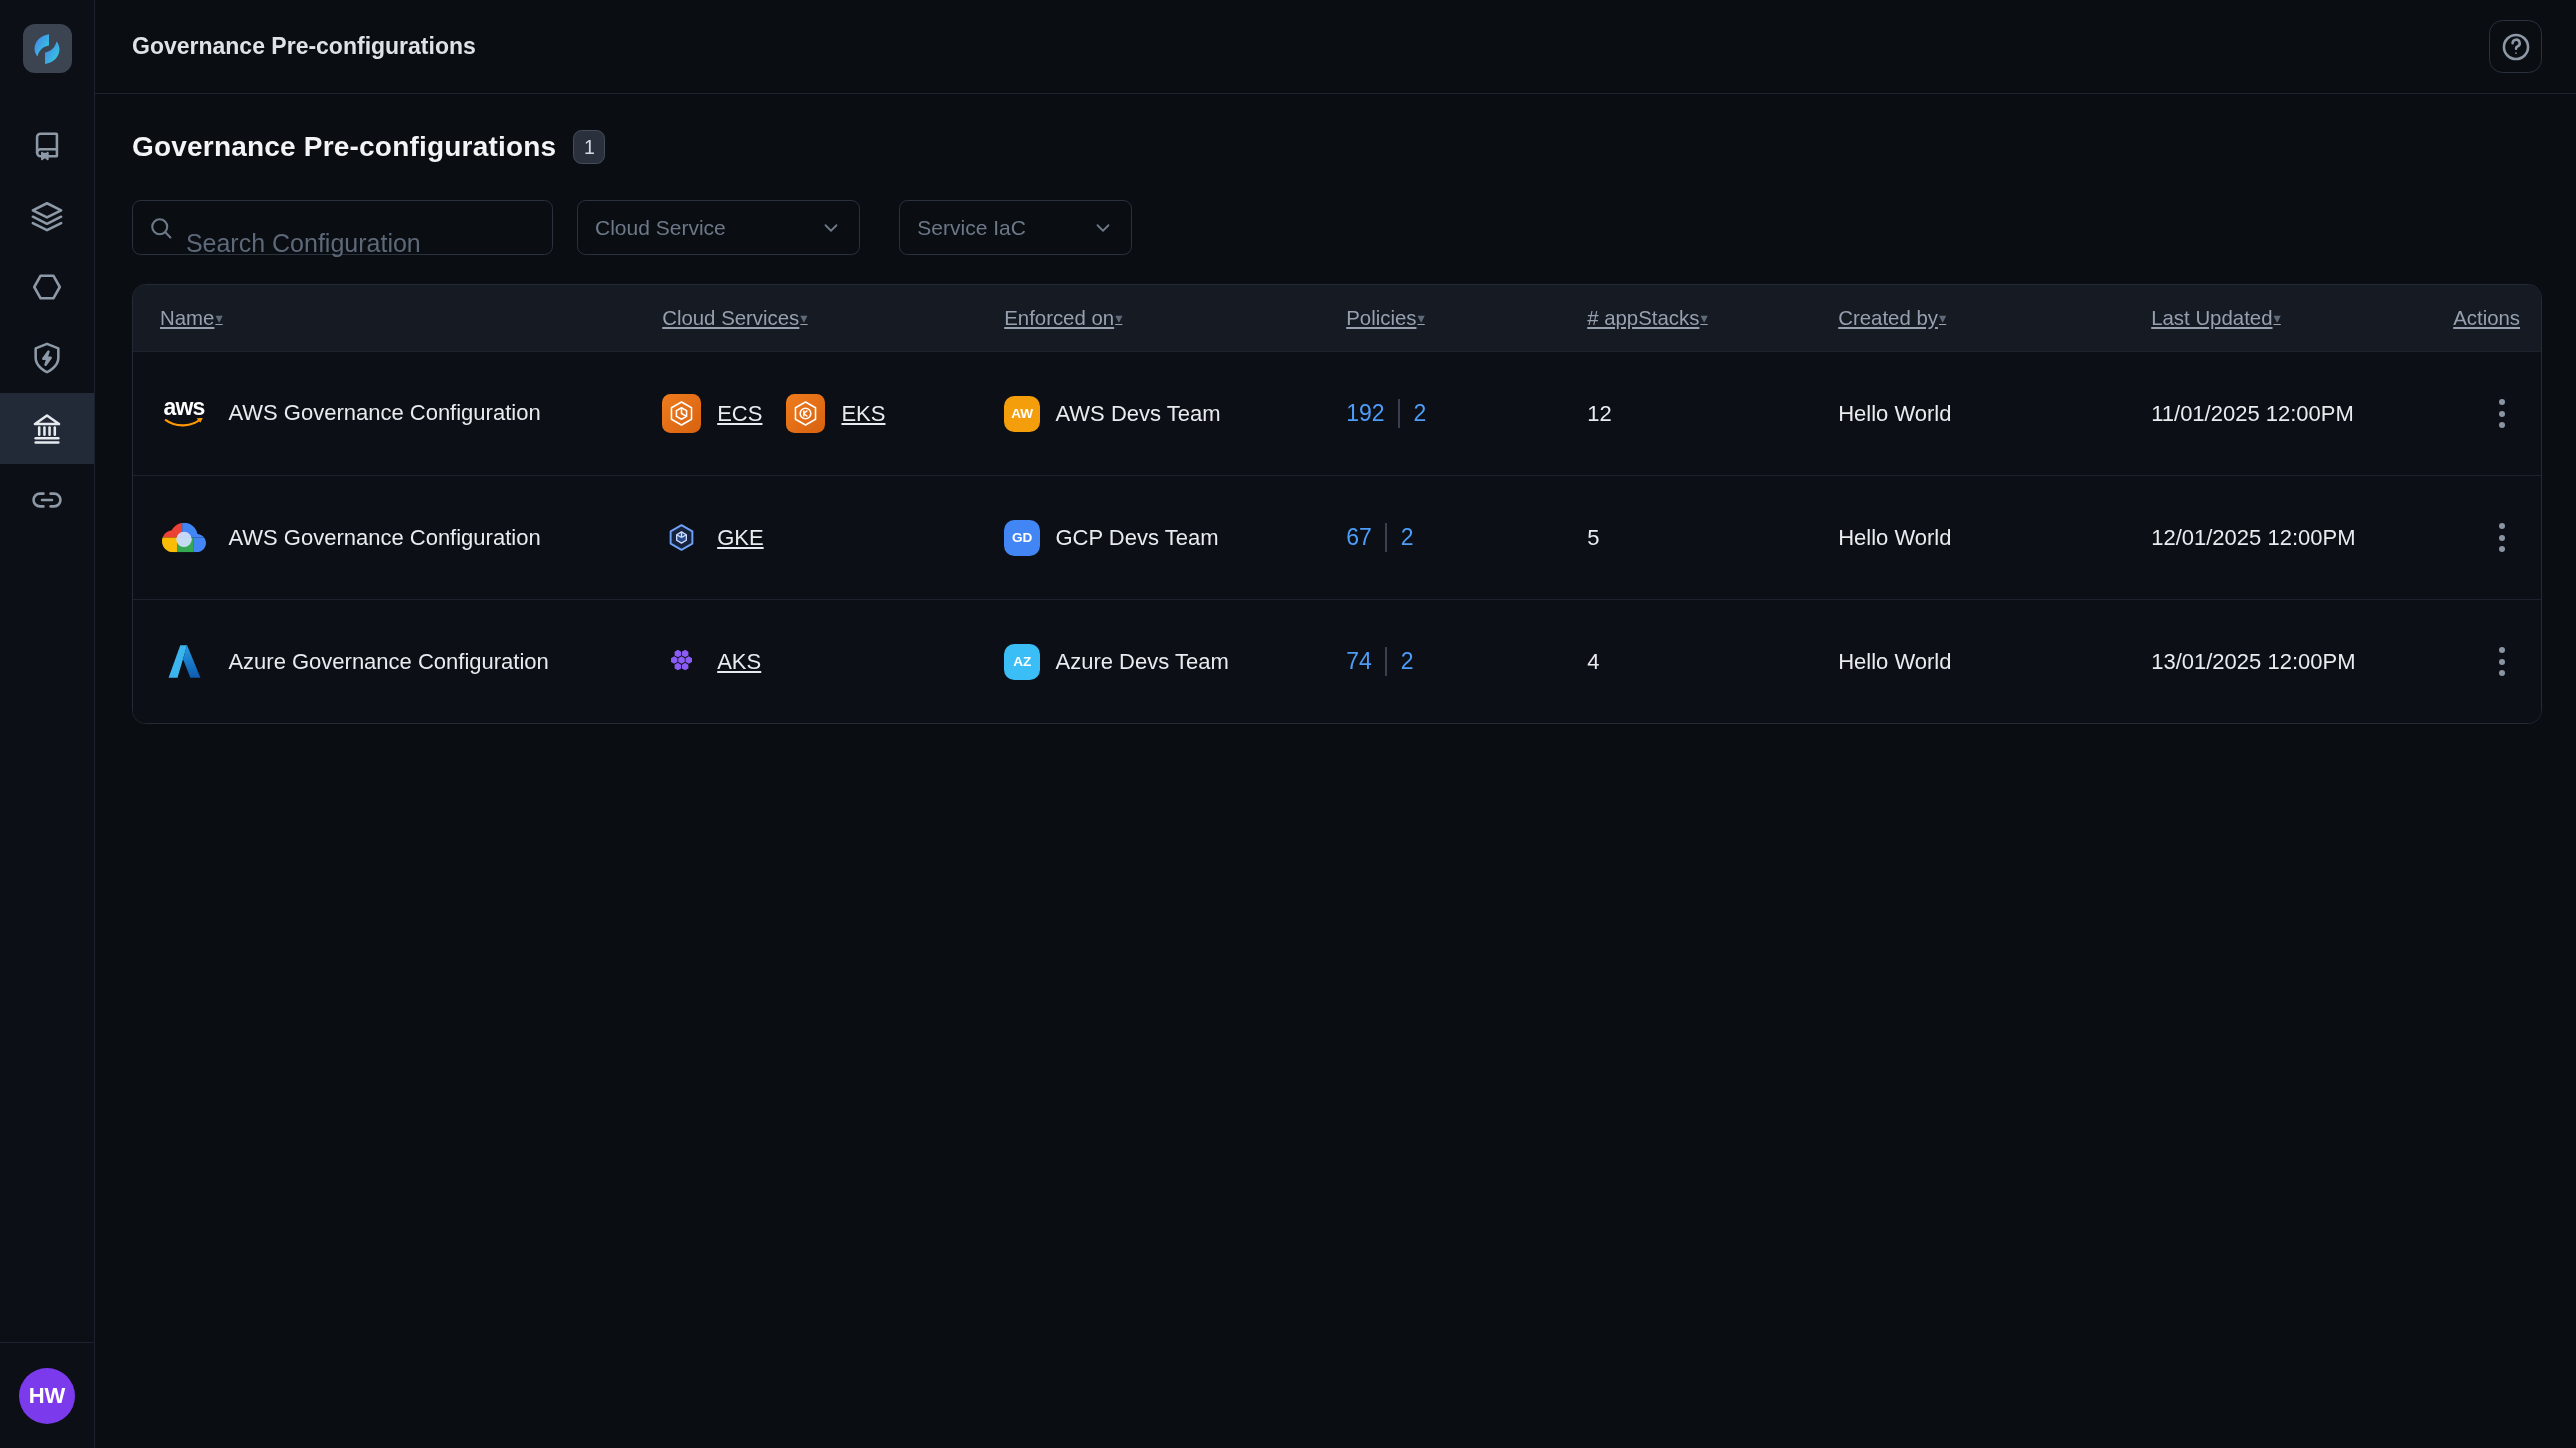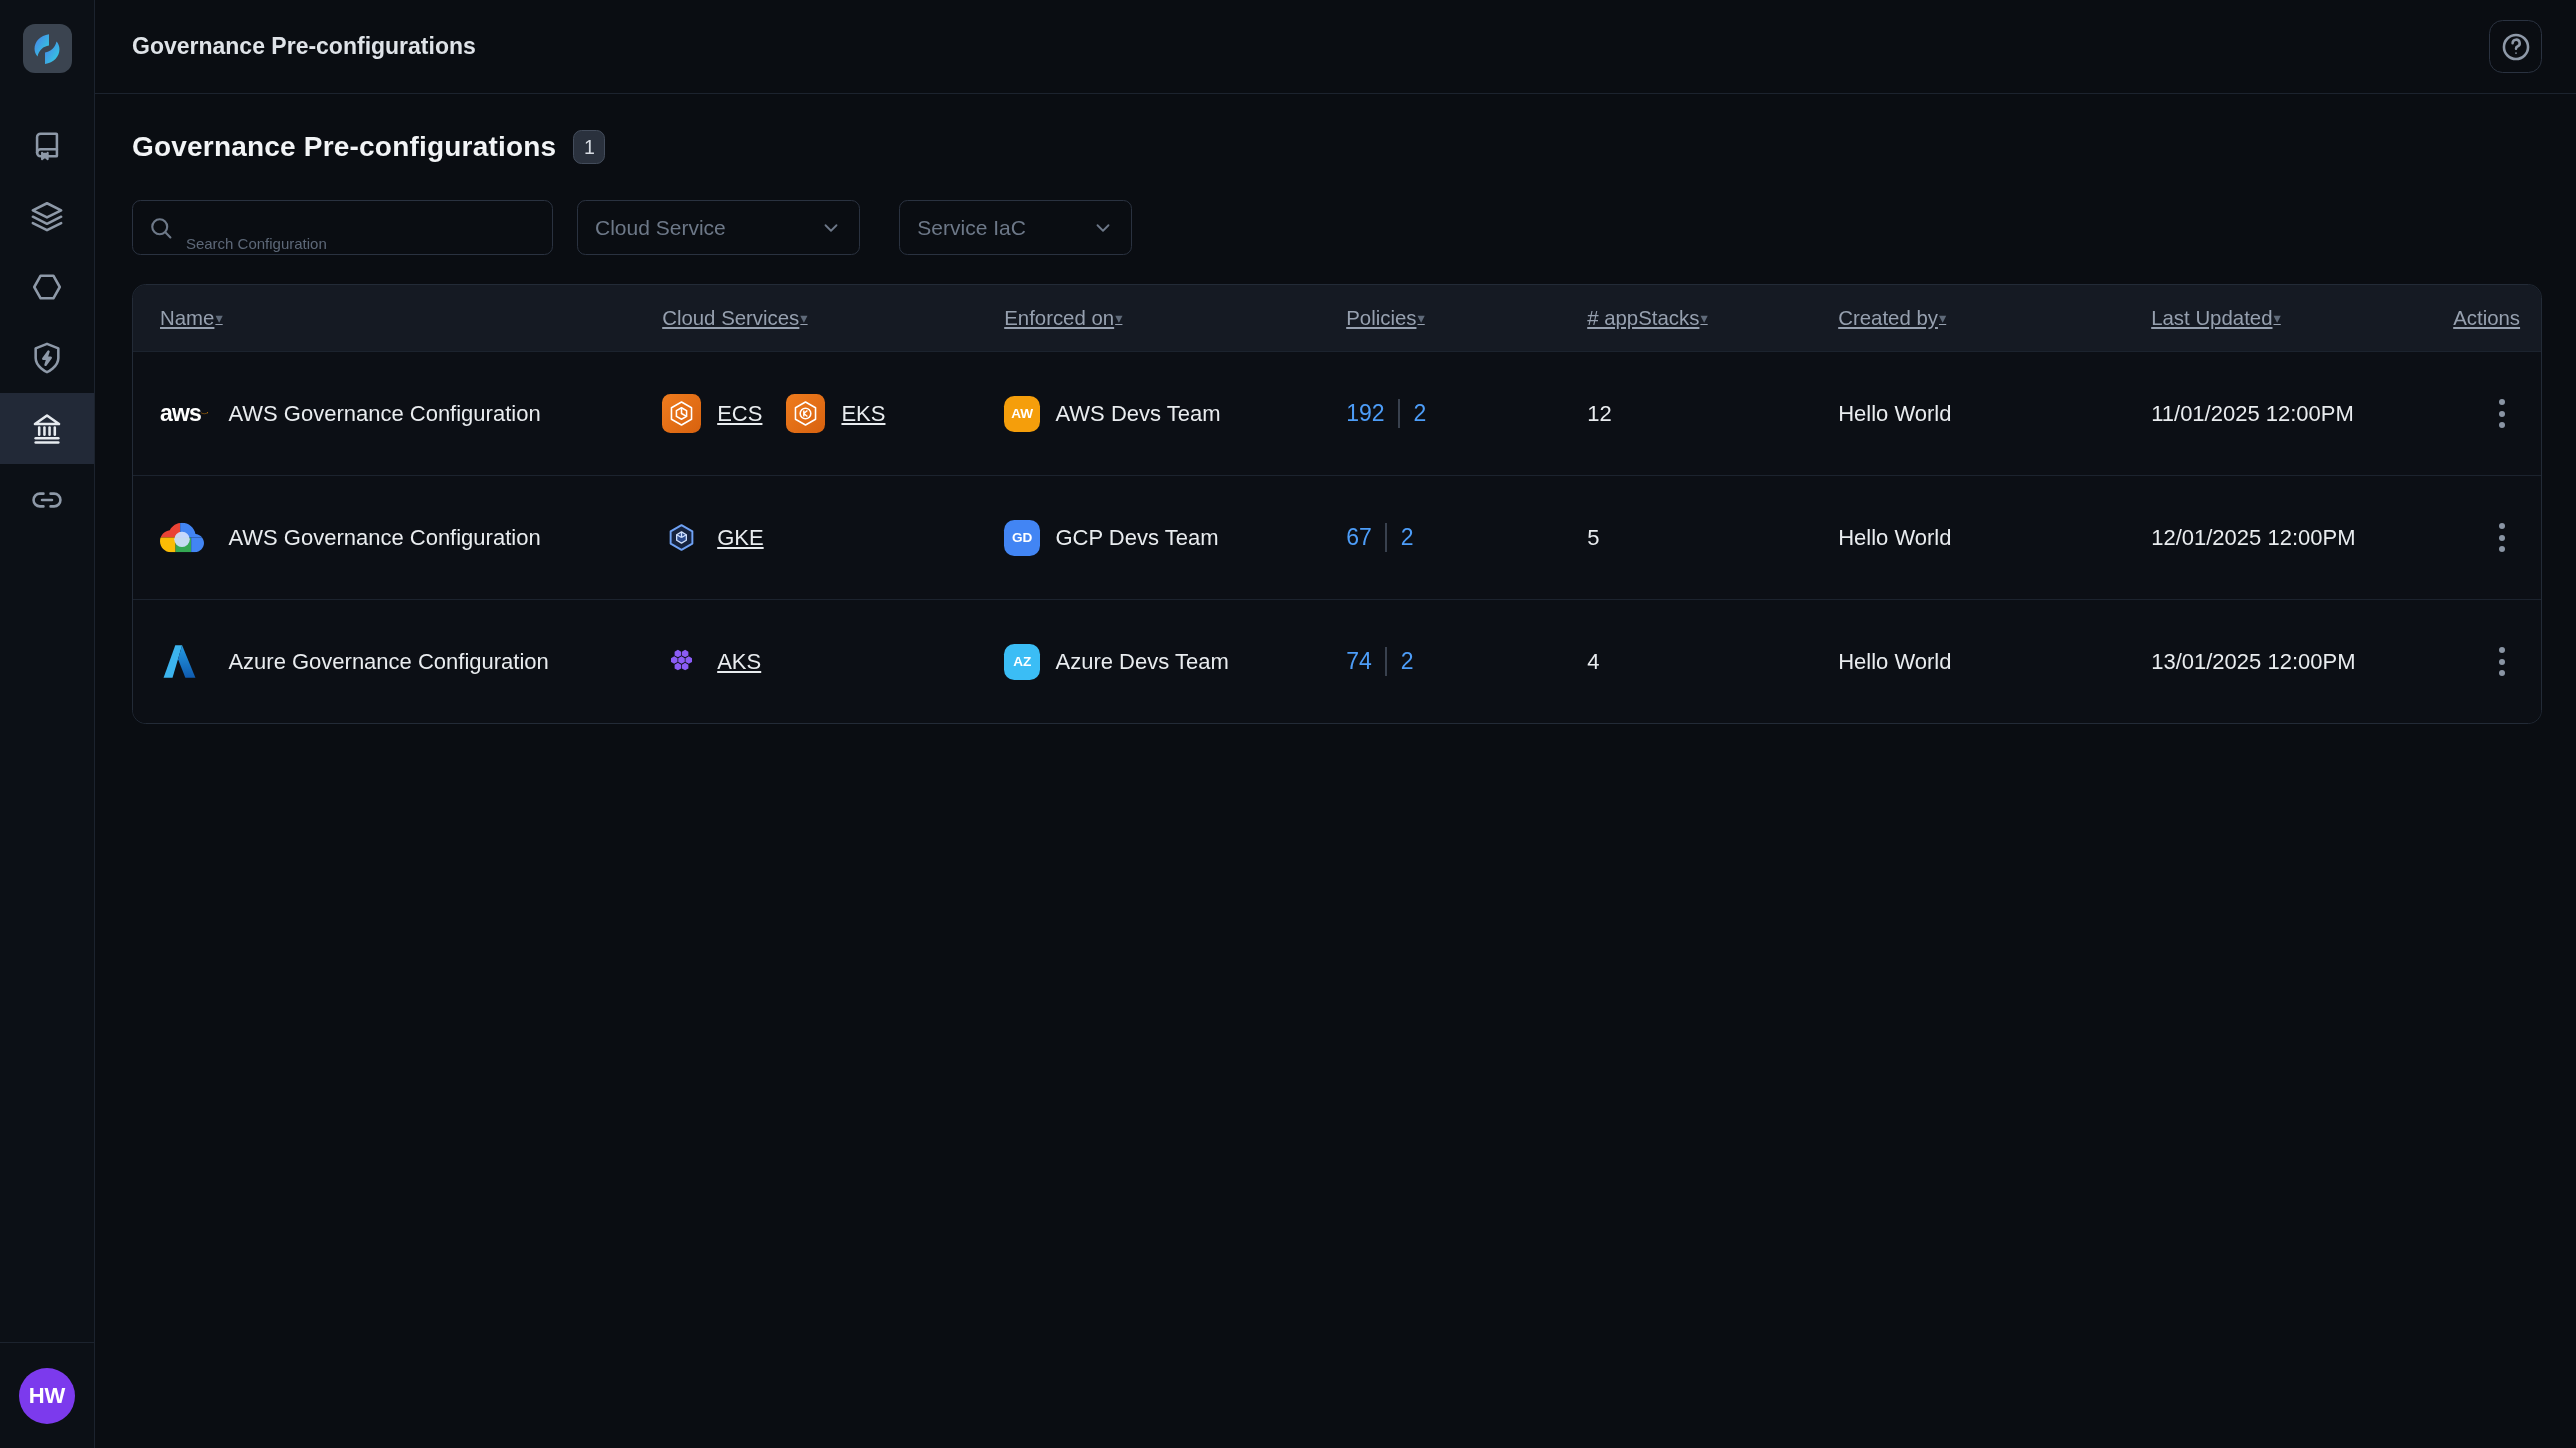--- a/index.html
+++ b/index.html
@@ -56,21 +56,21 @@
     background:var(--green);color:#0b0e12;font-size:23px;font-weight:700;
     font-family:inherit;display:flex;align-items:center;gap:12px;cursor:pointer;}
   .new-config svg{width:29px;height:29px;}
 
   
   .filters{margin-top:36px;display:flex;gap:24px;}
   .search-box{width:421px;height:55px;border:1.7px solid var(--border-soft);border-radius:8.5px;
     display:flex;align-items:center;padding:0 15.3px;gap:12px;background:transparent;}
   .search-box svg{width:25.6px;height:25.6px;color:var(--muted2);flex-shrink:0;}
   .search-box input{flex:1;background:transparent;border:none;outline:none;color:var(--text);
-    font-size:15px;font-family:inherit;min-width:0;margin-top:32px;}
+    font-size:25px;font-family:inherit;min-width:0;margin-top:32px;}
   .search-box input::placeholder{color:#5d6878;}
   .select{height:55px;border:1.7px solid var(--border-soft);border-radius:8.5px;display:flex;
     align-items:center;padding:0 17px;gap:13.6px;color:var(--muted2);font-size:21px;cursor:pointer;}
   .select.cloud{width:283px;margin-left:0;}
   .select.iac{width:233px;margin-left:15.3px;}
   .select .lbl{flex:1;}
   .select svg{width:22px;height:22px;flex-shrink:0;}
 
   
   .table{margin-top:29px;border:1.7px solid var(--table-border);border-radius:13.6px;overflow:hidden;
@@ -80,21 +80,21 @@
   .th{display:flex;align-items:center;gap:1px;padding-left:10.2px;cursor:pointer;text-decoration:underline;}
   .th.first{padding-left:27px;}
   .th.last{justify-content:flex-end;padding-right:29px;cursor:default;}
   .sort{font-size:14.5px;color:#5f6a79;}
   .row{height:124px;border-top:1.7px solid var(--border);font-size:22px;background:#0c0f15;}
   .cell{display:flex;align-items:center;padding-left:10.2px;min-width:0;}
   .cell.first{padding-left:27px;gap:20.4px;}
   .cell.last{justify-content:flex-end;padding-right:29px;}
 
   .name-text{white-space:nowrap;}
-  .provider-logo{width:48px;display:flex;align-items:center;flex-shrink:0;}
+  .provider-logo{width:48px;display:flex;flex-direction:column;align-items:center;flex-shrink:0;}
   .aws-word{font-weight:800;font-size:23px;letter-spacing:-0.9px;line-height:.85;color:#fff;}
   .svc{display:flex;align-items:center;gap:16px;margin-right:24px;text-decoration:underline;}
   .svc-box{width:39px;height:39px;border-radius:8.5px;display:flex;align-items:center;justify-content:center;flex-shrink:0;}
   .svc-box.aws{background:linear-gradient(135deg,#ef7c1e,#d8620f);}
   .svc-box svg{width:29px;height:29px;}
   .team{display:flex;align-items:center;gap:15.3px;}
   .team-badge{width:36px;height:36px;border-radius:10.2px;display:flex;align-items:center;justify-content:center;
     font-size:13.6px;font-weight:700;color:#fff;flex-shrink:0;}
   .team-badge.aws{background:#f59e0b;}
   .team-badge.gcp{background:#4285f4;}

